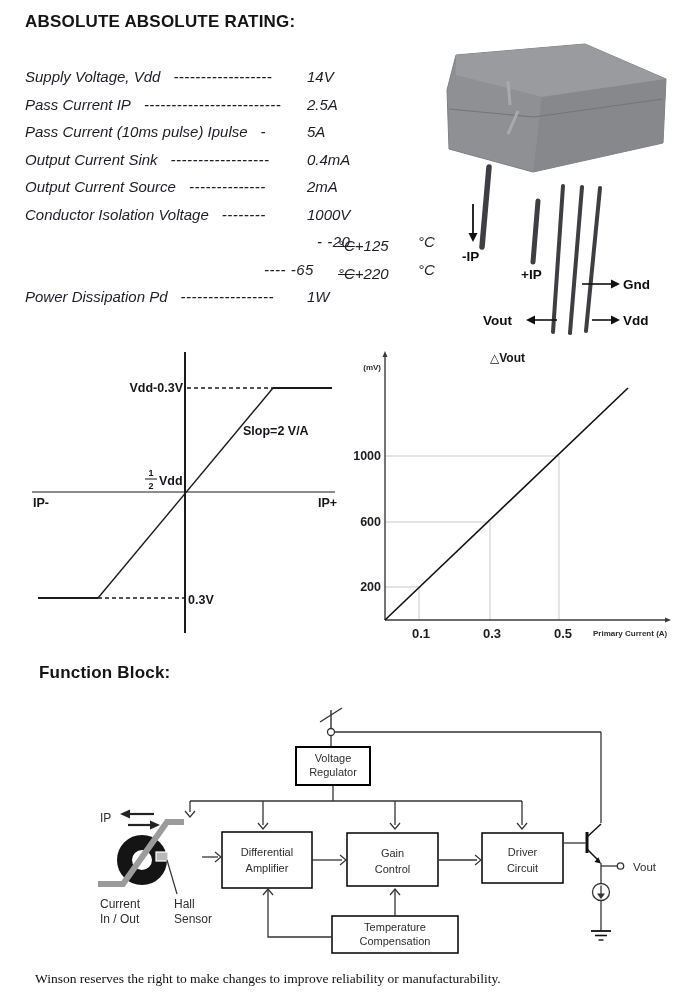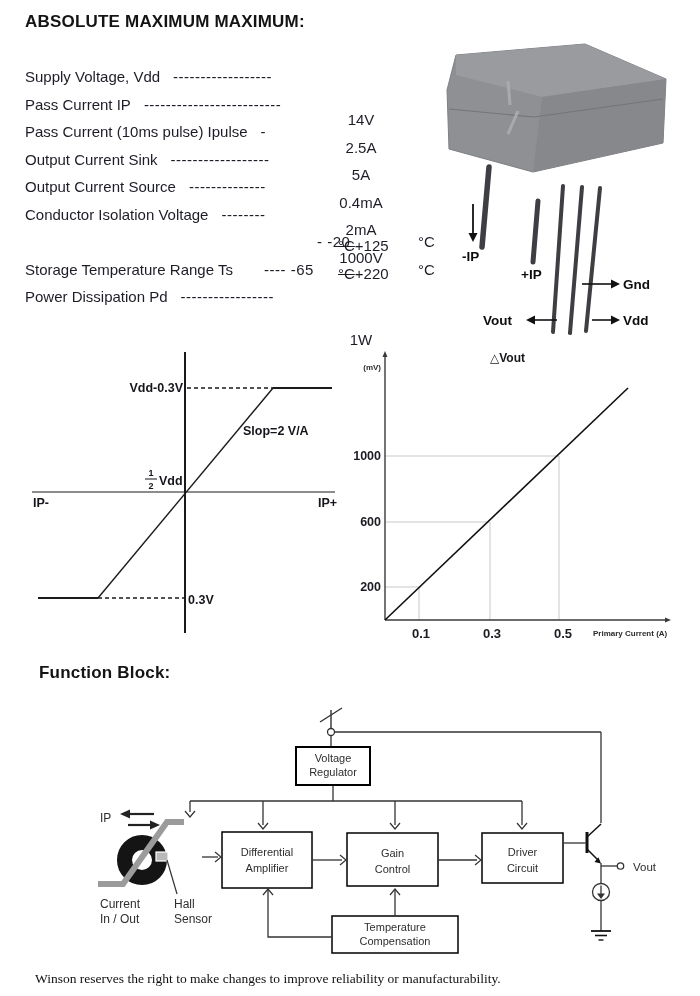--- a/index.html
+++ b/index.html
@@ -1,23 +1,23 @@
 <!DOCTYPE html>
 <html><head>
 <meta charset="utf-8">
 <style>
   html,body{margin:0;padding:0;background:#ffffff;}
   #canvas{position:relative;width:700px;height:996px;background:#fff;overflow:hidden;
           font-family:"Liberation Sans","DejaVu Sans",sans-serif;color:#1d1d27;}
   .abs{position:absolute;}
   .h1{left:25px;top:12px;font-size:17px;font-weight:700;color:#141414;letter-spacing:.2px;}
   .h2{left:25px;top:663px;font-size:17px;font-weight:700;color:#141414;letter-spacing:.2px;margin-left:14px;}
-  .r-row{left:25px;font-size:15px;white-space:nowrap;height:20px;}
+  .r-row{left:25px;font-size:15px;white-space:nowrap;height:20px;font-style:italic;}
   .dashes{margin-left:13px;letter-spacing:.5px;}
-  .val{position:absolute;left:282px;top:0;width:108px;text-align:center;margin-top:43px;}
+  .val{position:absolute;left:282px;top:0;width:108px;text-align:left;}
   .pre7{position:absolute;left:256px;top:0;letter-spacing:.5px;margin-left:36px;}
   .pre8{position:absolute;left:239px;top:0;letter-spacing:.5px;}
   .tval{position:absolute;left:313px;top:4px;}
   .tunit{position:absolute;left:393px;top:0;}
   .strike{text-decoration:line-through;}
   .footer{left:35px;top:971px;font-size:13.5px;color:#101010;
           font-family:Liberation Serif, serif;}
   svg{display:block;}
   svg text{font-family:"Liberation Sans","DejaVu Sans",sans-serif;}
   .gl{font-size:12.5px;font-weight:600;fill:#15151c;}
@@ -26,21 +26,21 @@
   .xtick{font-size:13px;font-weight:700;fill:#1b1b22;}
   .tiny{font-size:8px;font-weight:700;fill:#2a2a2a;}
   .blk{font-size:11px;fill:#2e2e2e;}
   .pinlab{font-size:13.5px;font-weight:700;fill:#0d0d0d;}
 </style>
 </head>
 <body>
 
 <div id="canvas">
 
-  <div class="abs h1">ABSOLUTE MAXIMUM MAXIMUM:</div>
+  <div class="abs h1">ABSOLUTE ABSOLUTE RATING:</div>
 
   <div>
     <div class="abs r-row" style="top:68px">
       <span>Supply Voltage, Vdd</span><span class="dashes">------------------</span><span class="val">14V</span>
     </div>
     <div class="abs r-row" style="top:96px">
       <span>Pass Current IP</span><span class="dashes">-------------------------</span><span class="val">2.5A</span>
     </div>
     <div class="abs r-row" style="top:123px">
       <span>Pass Current (10ms pulse) Ipulse</span><span class="dashes">-</span><span class="val">5A</span>
@@ -53,21 +53,20 @@
     </div>
     <div class="abs r-row" style="top:206px">
       <span>Conductor Isolation Voltage</span><span class="dashes">--------</span><span class="val">1000V</span>
     </div>
     <div class="abs r-row" style="top:233px">
       <span class="pre7">- -20</span>
       <span class="tval"><span class="strike">°C</span><span>+125</span></span>
       <span class="tunit">°C</span>
     </div>
     <div class="abs r-row" style="top:261px">
-      <span>Storage Temperature Range Ts</span>
       <span class="pre8">---- -65</span>
       <span class="tval"><span class="strike">°C</span><span>+220</span></span>
       <span class="tunit">°C</span>
     </div>
     <div class="abs r-row" style="top:288px">
       <span>Power Dissipation Pd</span><span class="dashes">-----------------</span><span class="val">1W</span>
     </div>
   </div>
 
   <svg class="abs" style="left:430px;top:35px" width="270" height="305" viewBox="0 0 270 305">

